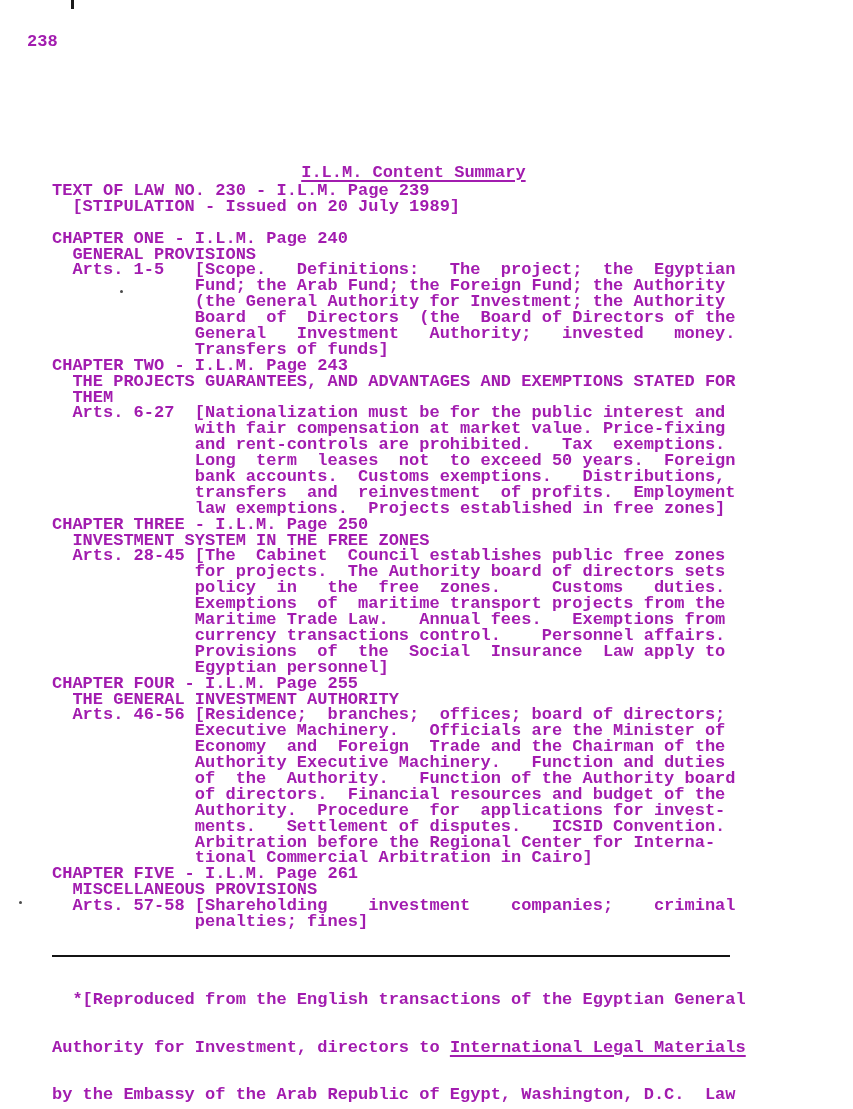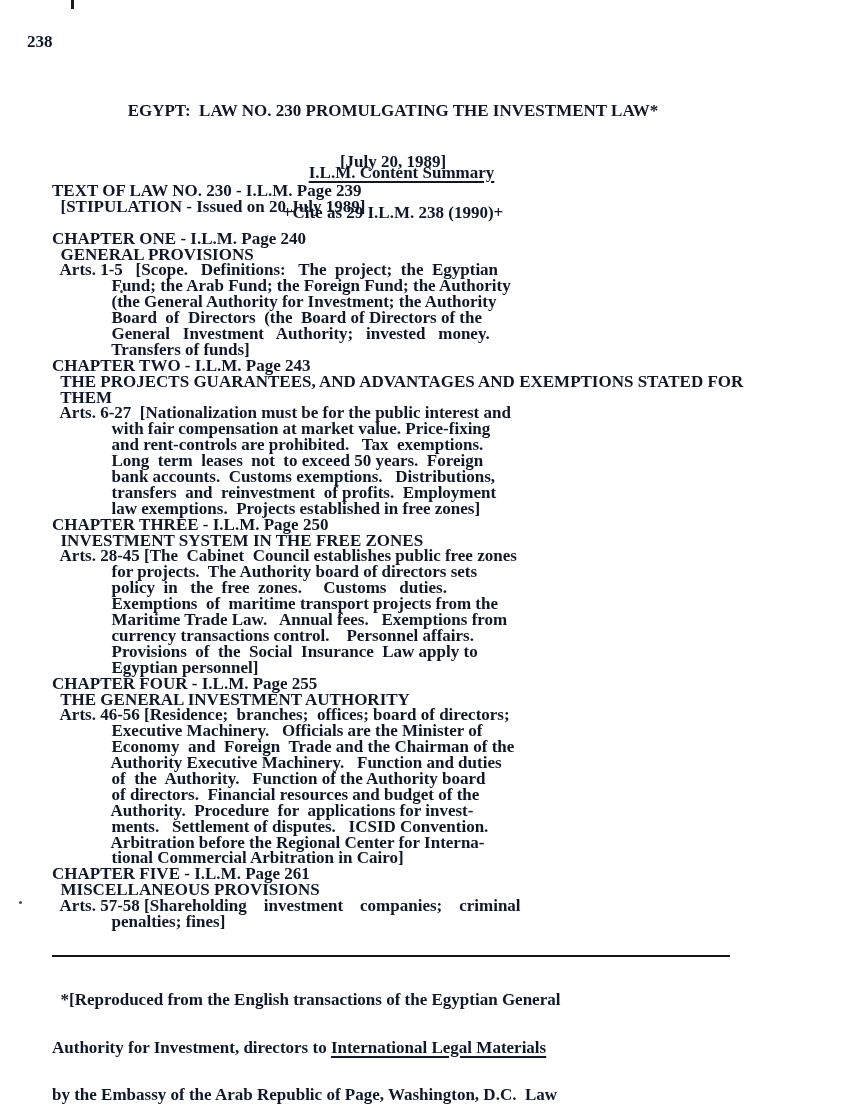--- a/index.html
+++ b/index.html
@@ -10,26 +10,26 @@
   }
   .page {
     position: relative;
     width: 853px; height: 1109px;
     background: #ffffff;
     color: #101010;
     font-weight: bold;
     overflow: hidden;
   }
   .mono {
-    font-family: Liberation Serif, serif;
+    font-family: Liberation Mono, monospace;
     font-weight: bold;
     font-size: 17px;
     line-height: 15.9px;
     white-space: pre;
-    color: #0f172a;
+    color: #a21caf;
   }
   .page-number {
     position: absolute; left: 27px; top: 33px;
     font-size: 17px; line-height: 17px;
   }
   .title-block {
     position: absolute; left: 52px; top: 68px; width: 682px;
     text-align: center;
     line-height: 17px;
   }
@@ -80,35 +80,30 @@
 <body>
 
 <div class="page">
 
   <div class="artifact-tick"></div>
   <div class="artifact-dot-1"></div>
   <div class="artifact-dot-2"></div>
 
   <div class="page-number mono">238</div>
 
-  <div class="title-block mono">
-    <div class="t-line">EGYPT:  LAW NO. 230 PROMULGATING THE INVESTMENT LAW*</div>
-    <div class="t-line">[July 20, 1989]</div>
-    <div class="t-line">+Cite as 29 I.L.M. 238 (1990)+</div>
-  </div>
 
   <div class="summary-heading-wrap mono">
     <span class="summary-heading">I.L.M. Content Summary</span>
   </div>
 
   <div class="body-block mono"><div class="line">TEXT OF LAW NO. 230 - I.L.M. Page 239</div><div class="line">  [STIPULATION - Issued on 20 July 1989]</div><div class="line"></div><div class="line">CHAPTER ONE - I.L.M. Page 240</div><div class="line">  GENERAL PROVISIONS</div><div class="line">  Arts. 1-5   [Scope.   Definitions:   The  project;  the  Egyptian</div><div class="line">              Fund; the Arab Fund; the Foreign Fund; the Authority</div><div class="line">              (the General Authority for Investment; the Authority</div><div class="line">              Board  of  Directors  (the  Board of Directors of the</div><div class="line">              General   Investment   Authority;   invested   money.</div><div class="line">              Transfers of funds]</div><div class="line">CHAPTER TWO - I.L.M. Page 243</div><div class="line">  THE PROJECTS GUARANTEES, AND ADVANTAGES AND EXEMPTIONS STATED FOR</div><div class="line">  THEM</div><div class="line">  Arts. 6-27  [Nationalization must be for the public interest and</div><div class="line">              with fair compensation at market value. Price-fixing</div><div class="line">              and rent-controls are prohibited.   Tax  exemptions.</div><div class="line">              Long  term  leases  not  to exceed 50 years.  Foreign</div><div class="line">              bank accounts.  Customs exemptions.   Distributions,</div><div class="line">              transfers  and  reinvestment  of profits.  Employment</div><div class="line">              law exemptions.  Projects established in free zones]</div><div class="line">CHAPTER THREE - I.L.M. Page 250</div><div class="line">  INVESTMENT SYSTEM IN THE FREE ZONES</div><div class="line">  Arts. 28-45 [The  Cabinet  Council establishes public free zones</div><div class="line">              for projects.  The Authority board of directors sets</div><div class="line">              policy  in   the  free  zones.     Customs   duties.</div><div class="line">              Exemptions  of  maritime transport projects from the</div><div class="line">              Maritime Trade Law.   Annual fees.   Exemptions from</div><div class="line">              currency transactions control.    Personnel affairs.</div><div class="line">              Provisions  of  the  Social  Insurance  Law apply to</div><div class="line">              Egyptian personnel]</div><div class="line">CHAPTER FOUR - I.L.M. Page 255</div><div class="line">  THE GENERAL INVESTMENT AUTHORITY</div><div class="line">  Arts. 46-56 [Residence;  branches;  offices; board of directors;</div><div class="line">              Executive Machinery.   Officials are the Minister of</div><div class="line">              Economy  and  Foreign  Trade and the Chairman of the</div><div class="line">              Authority Executive Machinery.   Function and duties</div><div class="line">              of  the  Authority.   Function of the Authority board</div><div class="line">              of directors.  Financial resources and budget of the</div><div class="line">              Authority.  Procedure  for  applications for invest-</div><div class="line">              ments.   Settlement of disputes.   ICSID Convention.</div><div class="line">              Arbitration before the Regional Center for Interna-</div><div class="line">              tional Commercial Arbitration in Cairo]</div><div class="line">CHAPTER FIVE - I.L.M. Page 261</div><div class="line">  MISCELLANEOUS PROVISIONS</div><div class="line">  Arts. 57-58 [Shareholding    investment    companies;    criminal</div><div class="line">              penalties; fines]</div></div>
 
   <div class="footnote-rule"></div>
 
   <div class="footnote-block mono">
     <div class="line">  *[Reproduced from the English transactions of the Egyptian General</div>
     <div class="line"><span>Authority for Investment, directors to </span><span class="fn-underline">International Legal Materials</span></div>
-    <div class="line">by the Embassy of the Arab Republic of Page, Washington, D.C.  Law</div>
+    <div class="line">by the Embassy of the Arab Republic of Egypt, Washington, D.C.  Law</div>
     
     
   </div>
 
 </div>
 
 </body></html>

